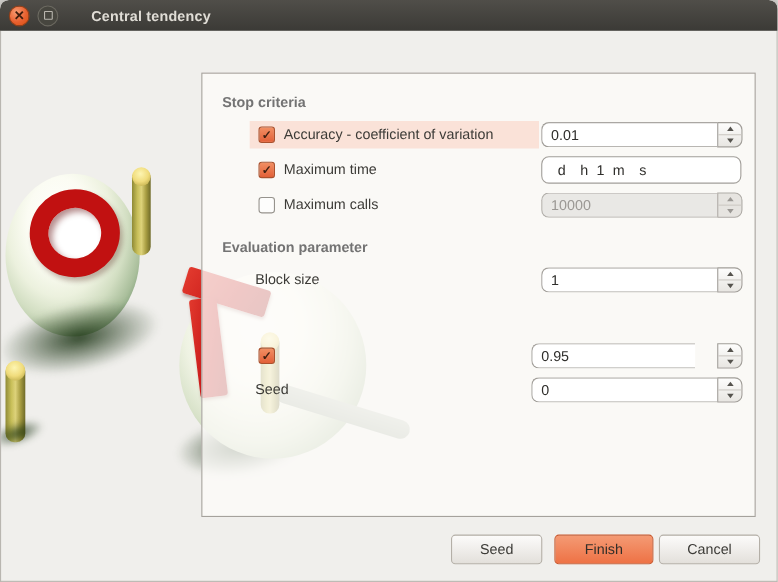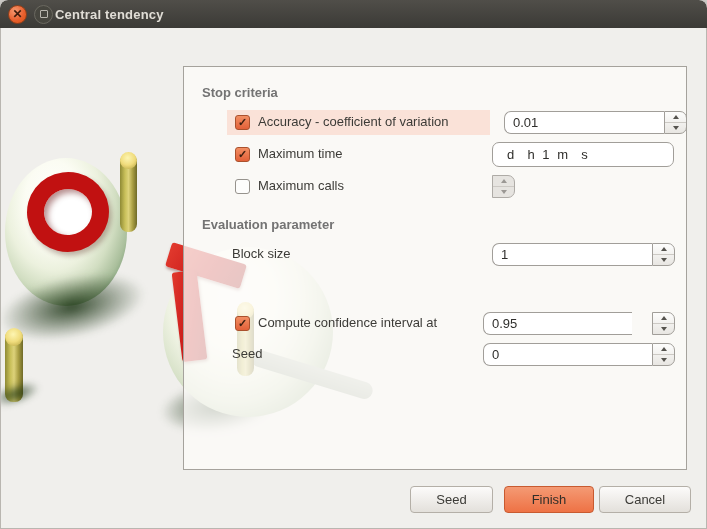--- a/index.html
+++ b/index.html
@@ -15,21 +15,21 @@
     position:absolute; left:0; top:0; width:707px; height:28px;
     background:linear-gradient(#504e49,#3b3a36);
     border-radius:8px 8px 0 0;
     display:flex; align-items:center; z-index:5;
   }
   .tb-btn { width:19px; height:19px; border-radius:50%; display:flex; align-items:center; justify-content:center; cursor:default; }
   .tb-close { margin-left:8px; background:radial-gradient(circle at 35% 30%, #f79b72, #e8602f 55%, #d8500f); border:1px solid #93401a; }
   .tb-close .x { color:#401c0c; font-size:12px; font-weight:bold; line-height:1; margin-top:-1px; }
   .tb-restore { margin-left:7px; background:#47463f; border:1px solid #6b6960; }
   .tb-restore .sq { width:8px; height:8px; border:1.5px solid #b9b6ae; border-radius:1px; }
-  .tb-title { margin-left:2px; color:#e0ddd6; font-size:13px; font-weight:bold; letter-spacing:.2px; }
+  .tb-title { margin-left:30px; color:#e0ddd6; font-size:13px; font-weight:bold; letter-spacing:.2px; }
 
   
   .body {
     position:absolute; left:0; top:28px; width:707px; height:501px;
     background:#f0efec; overflow:hidden;
     border-left:1px solid #b9b6b0; border-right:1px solid #b9b6b0; border-bottom:1px solid #b9b6b0;
   }
 
   
   .bg-art { position:absolute; inset:0; z-index:1; }
@@ -171,21 +171,21 @@
 
 
     <div class="panel">
 
       <div class="sect-heading" style="top:18px;">Stop criteria</div>
 
       <div class="prow" style="top:43px;">
         <div class="hl-accuracy"></div>
         <span class="cb checked"></span>
         <span class="row-label lbl-after-cb">Accuracy - coefficient of variation</span>
-        <div class="spinbox" style="left:296px; top:1px; width:183px;margin-left:12px;">
+        <div class="spinbox" style="left:296px; top:1px; width:183px;">
           <input class="spin-input" value="0.01" style="">
           <div class="spin-btns">
             <div class="spin-btn up">
                 <span class="tri-up"></span>
               </div>
             <div class="spin-btn down">
                 <span class="tri-down"></span>
               </div>
           </div>
         </div>
@@ -194,20 +194,21 @@
       <div class="prow" style="top:75px;">
         <span class="cb checked"></span>
         <span class="row-label lbl-after-cb">Maximum time</span>
         <input class="time-edit" style="left: 296px; top: 0px; width: 182px;" value="d  h 1 m  s">
       </div>
 
       <div class="prow" style="top:107px;">
         <span class="cb unchecked"></span>
         <span class="row-label lbl-after-cb">Maximum calls</span>
         <div class="spinbox disabled" style="left:296px; top:1px; width:183px;">
+          <input class="spin-input" disabled="" value="10000" style="">
           <div class="spin-btns">
             <div class="spin-btn up">
                 <span class="tri-up"></span>
               </div>
             <div class="spin-btn down">
                 <span class="tri-down"></span>
               </div>
           </div>
         </div>
       </div>
@@ -225,21 +226,20 @@
             <div class="spin-btn down">
                 <span class="tri-down"></span>
               </div>
           </div>
         </div>
       </div>
 
 
       <div class="prow" style="top:244px;">
         <span class="cb checked"></span>
-        <span class="row-label lbl-after-cb">Compute confidence interval at</span>
         <div class="spinbox" style="left:287px; top:1px; width:192px;gap:20px;">
           <input class="spin-input" value="0.95" style="">
           <div class="spin-btns">
             <div class="spin-btn up">
                 <span class="tri-up"></span>
               </div>
             <div class="spin-btn down">
                 <span class="tri-down"></span>
               </div>
           </div>

